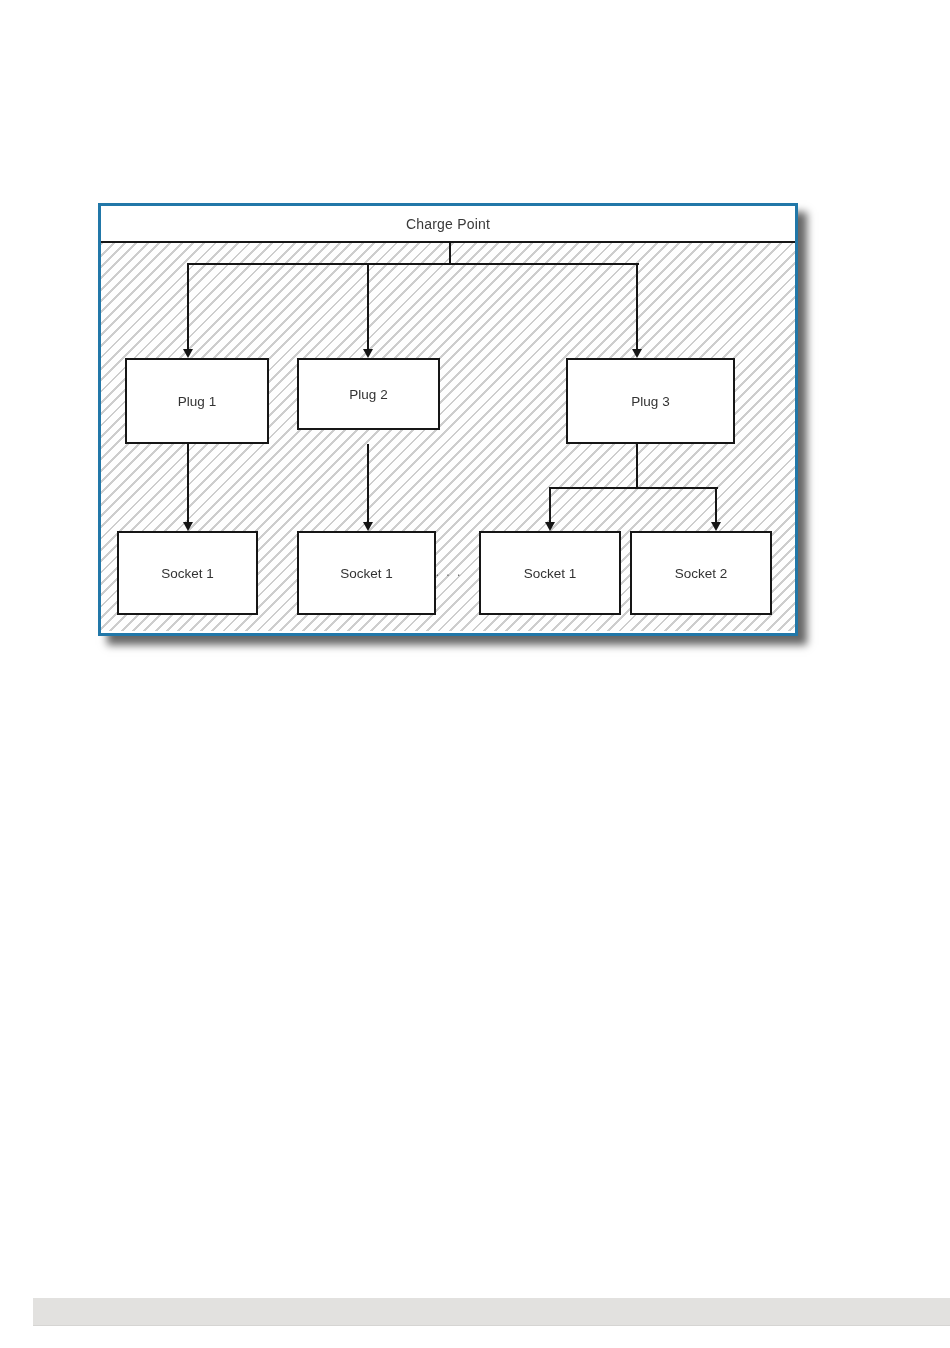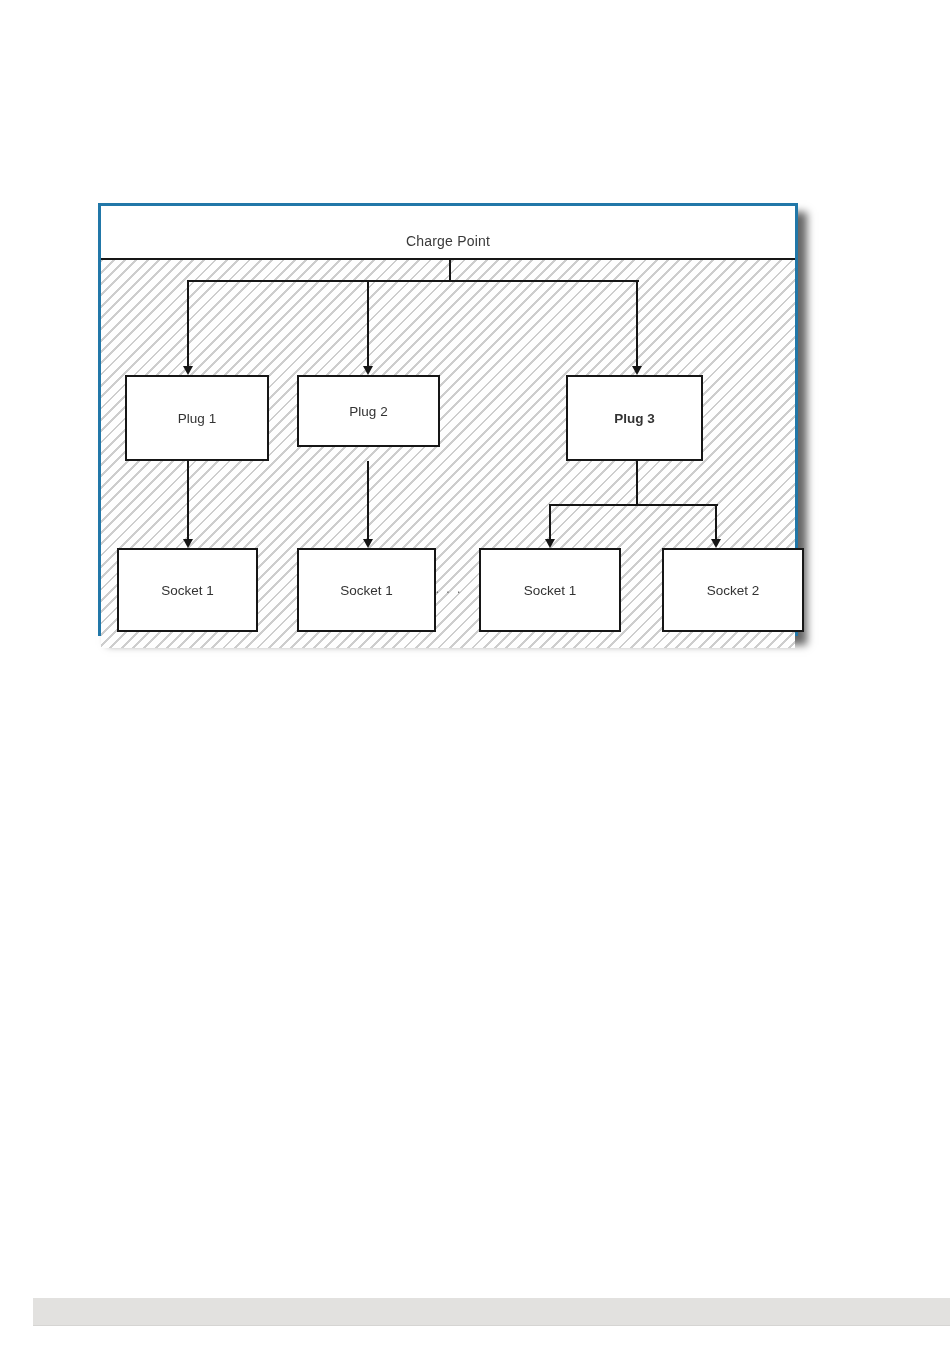--- a/index.html
+++ b/index.html
@@ -8,21 +8,21 @@
 
   
   .diagram {
     position: absolute; left: 98px; top: 203px; width: 700px; height: 433px;
     border: 3px solid #2177a8; background: #ffffff;
     box-shadow: 9px 9px 8px rgba(0,0,0,0.60);
   }
   .diagram-header {
     height: 37px; background: #ffffff; border-bottom: 2px solid #161616;
     display: flex; align-items: center; justify-content: center;
-    font-size: 14px; color: #3a3a3a; letter-spacing: 0.2px; margin-top: 17px;
+    font-size: 14px; color: #3a3a3a; letter-spacing: 0.2px;
   }
   .diagram-body {
     position: relative; width: 100%; height: 388px;
     background-color: #fefefe;
     background-image: repeating-linear-gradient(
       135deg,
       rgba(165,165,165,0.55) 0px,
       rgba(165,165,165,0.55) 2px,
       rgba(255,255,255,0) 2px,
       rgba(255,255,255,0) 8px
@@ -30,25 +30,25 @@
   }
 
   
   .node {
     position: absolute; background: #ffffff; border: 2px solid #161616;
     display: flex; align-items: center; justify-content: center;
     font-size: 13.5px; color: #333333;
   }
   .plug-1   { left: 24px;  top: 115px; width: 144px; height: 86px; }
   .plug-2   { left: 196px; top: 115px; width: 143px; height: 72px; }
-  .plug-3   { left: 465px; top: 115px; width: 137px; height: 86px; font-weight: bold; }
+  .plug-3   { left: 465px; top: 115px; width: 169px; height: 86px; }
   .socket-1 { left: 16px;  top: 288px; width: 141px; height: 84px; }
   .socket-2 { left: 196px; top: 288px; width: 139px; height: 84px; }
   .socket-3 { left: 378px; top: 288px; width: 142px; height: 84px; }
-  .socket-4 { left: 561px; top: 288px; width: 142px; height: 84px; }
+  .socket-4 { left: 529px; top: 288px; width: 142px; height: 84px; }
 
   
   .vline { position: absolute; width: 2px; background: #161616; }
   .hline { position: absolute; height: 2px; background: #161616; }
   .arrowhead {
     position: absolute; width: 0; height: 0;
     border-left: 5px solid transparent; border-right: 5px solid transparent;
     border-top: 9px solid #161616;
   }
 

